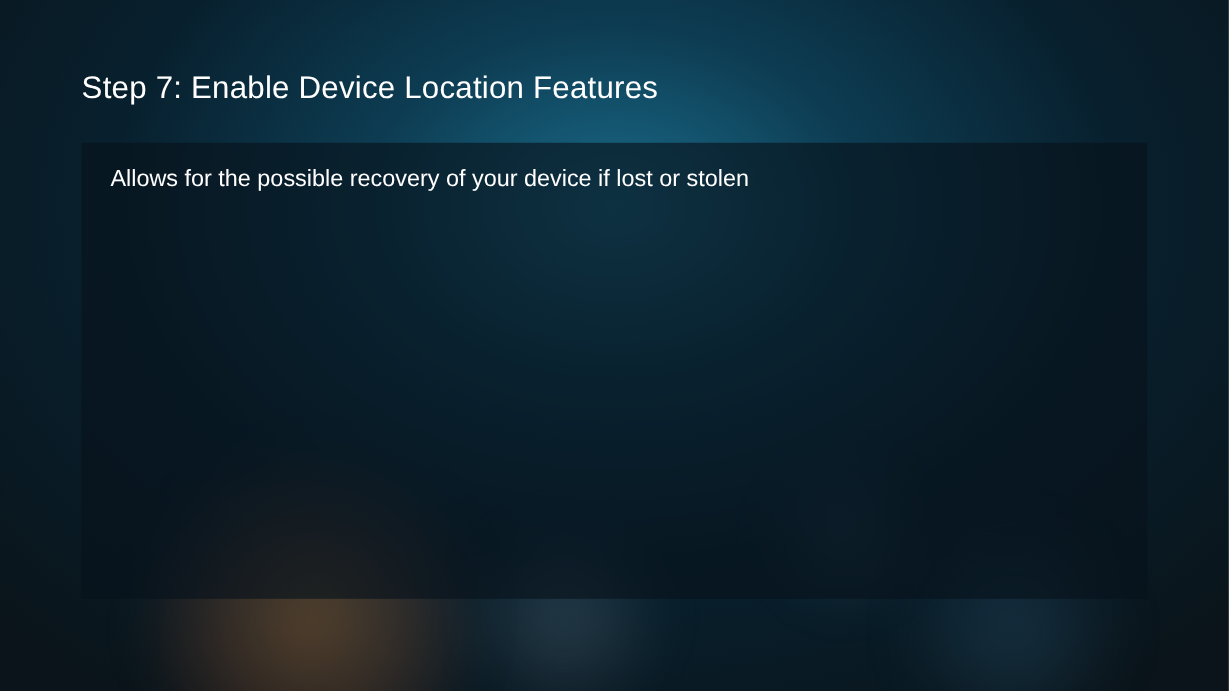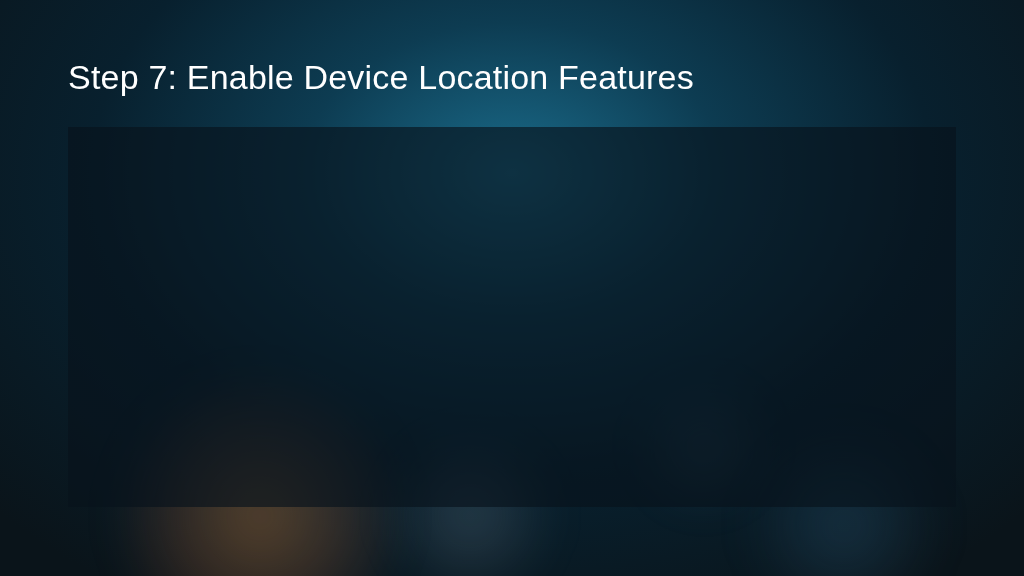--- a/index.html
+++ b/index.html
@@ -51,21 +51,21 @@
     }
     .slide {
       position: relative;
       width: 100%;
       height: 100%;
       padding: 58px 68px 40px 68px;
       z-index: 2;
     }
     .title {
       color: #ffffff;
-      font-size: 34px;
+      font-size: 26px;
       font-weight: 300;
       letter-spacing: 0.2px;
       margin-bottom: 30px;
     }
     .content-box {
       background: rgba(8, 18, 28, 0.65);
       padding: 18px 24px 30px 24px;
       min-height: 380px;
     }
     .body-text {
@@ -83,14 +83,15 @@
 <body>
 
 <div class="bokeh bokeh1"></div>
 <div class="bokeh bokeh2"></div>
 <div class="bokeh bokeh3"></div>
 <div class="bokeh bokeh4"></div>
 
 <div class="slide">
   <h1 class="title">Step 7: Enable Device Location Features</h1>
   <div class="content-box">
+    <p class="body-text">Allows for the possible recovery of your device if lost or stolen</p>
   </div>
 </div>
 
 </body></html>

